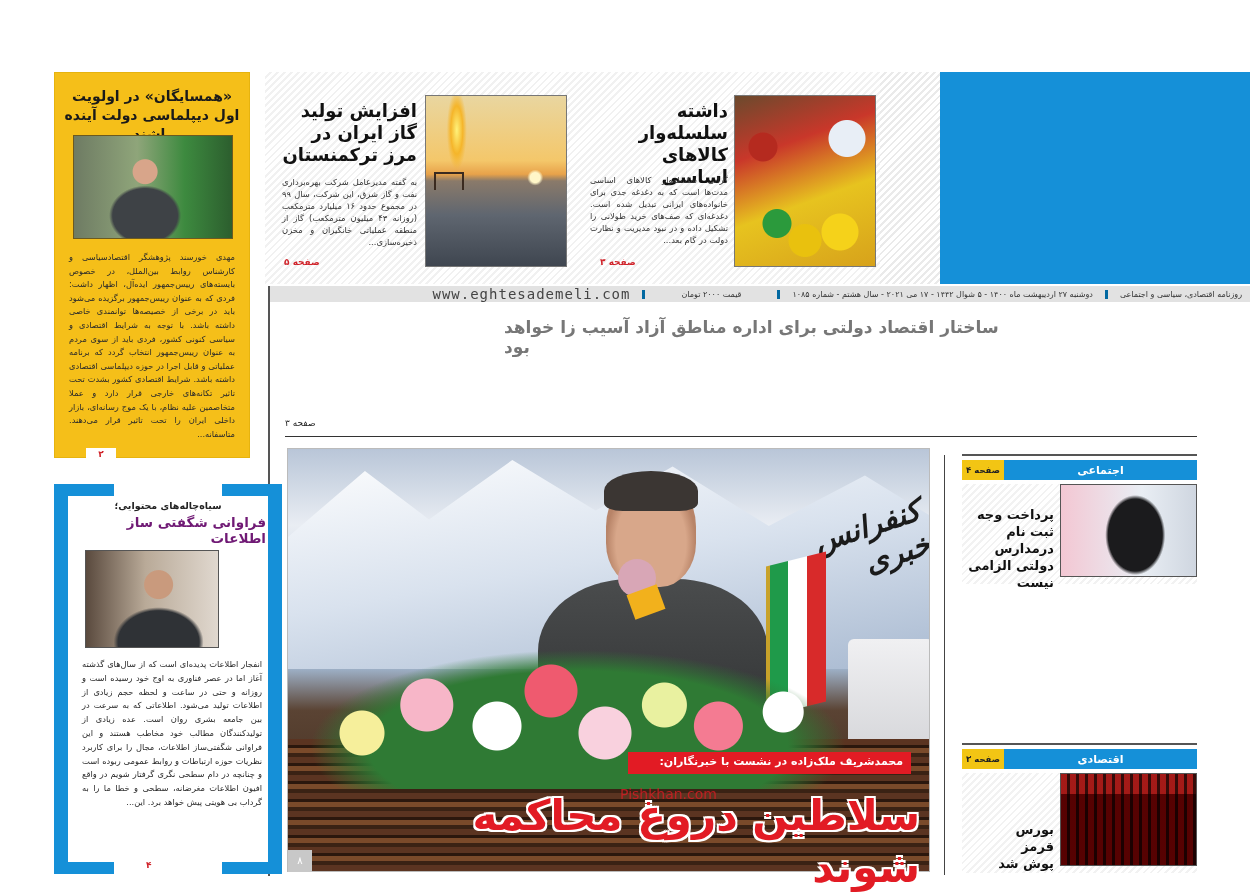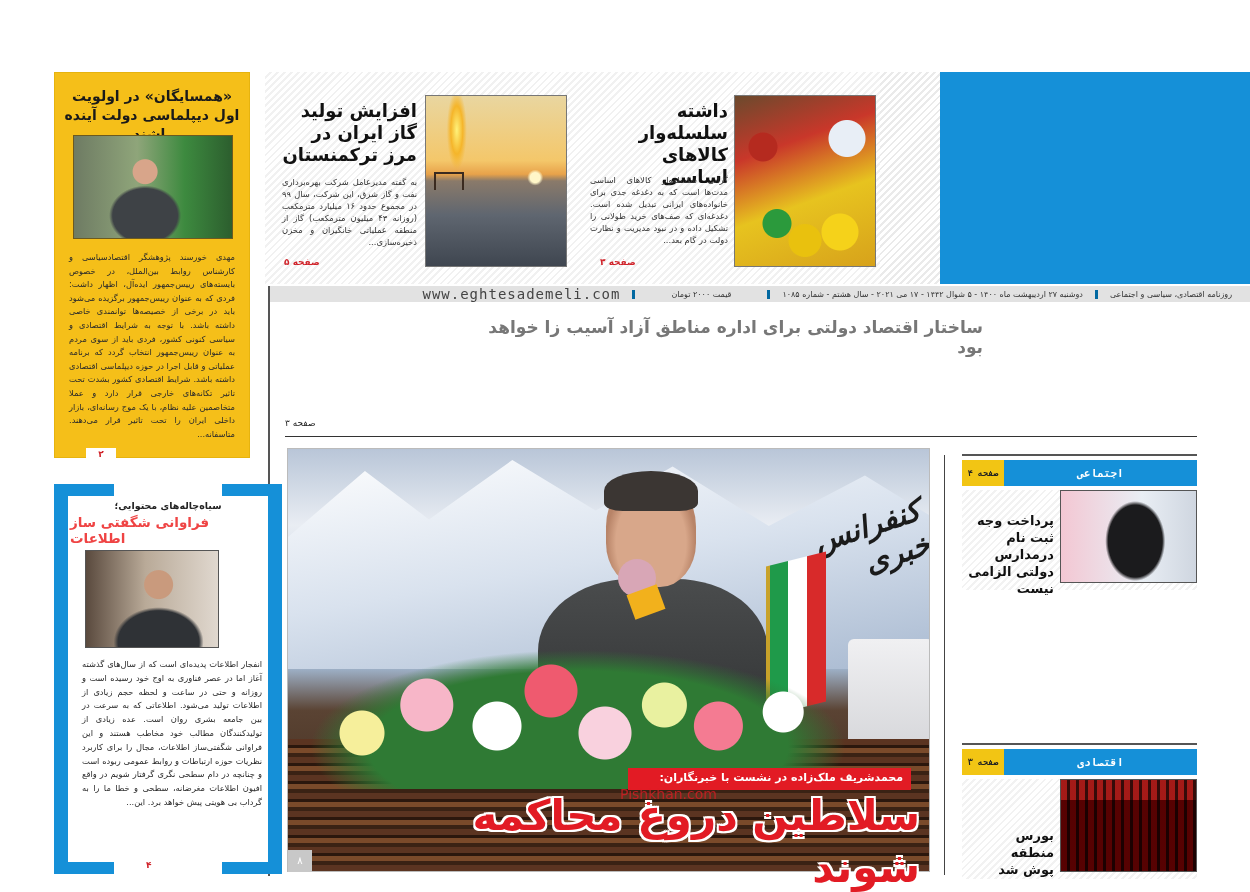--- a/index.html
+++ b/index.html
@@ -73,21 +73,21 @@
     position: absolute; left: 268px; top: 286px; width: 982px; height: 16px;
     background: #e2e2e2; font-size: 8px; color: #333; display: flex; align-items: center;
     direction: rtl;
   }
   .dateline .seg { padding: 0 12px; white-space: nowrap; border-left: 3px solid #0369a1; }
   .dateline .seg:last-child { border-left: none; }
   .dateline .url { direction: ltr; font-family: "DejaVu Sans Mono", monospace; font-size: 14px; color: #444; letter-spacing: 1px; }
   .left-rule { position: absolute; left: 268px; top: 286px; width: 2px; height: 590px; background: #555; }
 
   
-  .kicker { position: absolute; left: 465px; top: 317px; width: 518px; text-align: right; font-size: 17px; color: #777; font-weight: bold; }
+  .kicker { position: absolute; left: 504px; top: 317px; width: 518px; text-align: left; font-size: 17px; color: #777; font-weight: bold; }
   .headline { position: absolute; left: 470px; top: 350px; width: 540px; text-align: center; font-size: 44px; font-weight: bold; color: #111; letter-spacing: -1px; line-height: 60px; }
   .hl-page { position: absolute; left: 285px; top: 418px; font-size: 9px; color: #222; }
   .hl-rule { position: absolute; left: 285px; top: 436px; width: 912px; height: 1px; background: #333; }
 
   
   .main-photo {
     position: absolute; left: 287px; top: 448px; width: 643px; height: 424px; overflow: hidden;
     background: linear-gradient(180deg, #b9c6d8 0%, #e9edf3 18%, #c7d3e3 36%, #9eb1c8 52%, #5a4333 62%, #3a2517 100%);
     border: 1px solid #bbb;
   }
@@ -110,38 +110,38 @@
       radial-gradient(circle at 88% 45%, #ffffff 0 20px, transparent 21px),
       radial-gradient(ellipse at 50% 70%, #2f7a34 0 55%, transparent 70%);
   }
   .flag { position: absolute; left: 478px; top: 110px; width: 60px; height: 150px; transform: skewY(-14deg);
     background: linear-gradient(90deg, #1f9a4a 0 33%, #ffffff 33% 66%, #d82a2a 66% 100%); border-left: 4px solid #c8a22a; }
   .laptop { position: absolute; left: 560px; top: 190px; width: 85px; height: 140px; background: linear-gradient(180deg, #f0f0f2, #cfd0d4); border-radius: 6px; }
   .conf-text { position: absolute; left: 458px; top: 70px; color: #1b1b1b; font-family: "DejaVu Serif", serif; font-style: italic; font-weight: bold; font-size: 30px; transform: rotate(-18deg); }
   .wood { position: absolute; left: 0; top: 290px; width: 100%; height: 134px; background: repeating-linear-gradient(180deg, #5b3421 0 6px, #2b170d 6px 9px, #7a4a2a 9px 14px, #3a2214 14px 18px); }
 
   .speaker-strip {
-    position: absolute; left: 628px; top: 768px; width: 283px; height: 22px;
+    position: absolute; left: 628px; top: 752px; width: 283px; height: 22px;
     background: #e21b24; color: #fff; font-size: 11px; font-weight: bold; text-align: right; padding: 3px 8px 0 0;
   }
   .main-title {
     position: absolute; left: 430px; top: 790px; width: 490px; text-align: right;
     color: #e21b24; font-size: 42px; font-weight: bold; line-height: 52px;
     text-shadow: 2px 2px 0 #fff, -2px -2px 0 #fff, 2px -2px 0 #fff, -2px 2px 0 #fff, 0 2px 0 #fff, 0 -2px 0 #fff;
     letter-spacing: -1px;
   }
   .watermark { position: absolute; left: 620px; top: 786px; font-size: 14px; color: #e21b24; opacity: 0.75; direction: ltr; }
   .photo-num { position: absolute; left: 288px; top: 850px; width: 24px; height: 22px; background: #c8c8c8; color: #fff; font-size: 10px; text-align: center; line-height: 22px; }
 
   .col-divider { position: absolute; left: 944px; top: 455px; width: 1px; height: 420px; background: #444; }
 
   
   .section { position: absolute; left: 962px; width: 235px; }
   .section .top-rule { height: 2px; background: #555; margin-bottom: 4px; }
-  .section .bar { display: flex; height: 26px; direction: ltr; font-family: Liberation Mono, monospace; }
+  .section .bar { display: flex; height: 20px; direction: ltr; }
   .section .bar .pg { width: 42px; background: #f2c514; color: #222; font-size: 8.5px; font-weight: bold; display: flex; align-items: center; justify-content: center; }
   .section .bar .cat { flex: 1; background: #1590d8; color: #fff; font-size: 11px; font-weight: bold; display: flex; align-items: center; justify-content: center; }
   .section .body { position: relative; height: 100px; margin-top: 4px; background: repeating-linear-gradient(135deg, #ffffff 0 3px, #f2f2f2 3px 5px); }
   .section .thumb { position: absolute; right: 0; top: 0; width: 137px; height: 93px; border: 1px solid #555; }
   .section .stitle { position: absolute; right: 143px; top: 22px; width: 92px; text-align: right; font-size: 13px; font-weight: bold; line-height: 17px; color: #111; }
 
   .th-social { background: radial-gradient(ellipse 30px 40px at 55% 55%, #1b1b1d 0 90%, transparent 100%), radial-gradient(circle at 55% 42%, #e4b79e 0 15px, transparent 16px), linear-gradient(90deg, #f3c7d3 0%, #e9eef4 60%, #cfd6e0 100%); }
   .th-politic { background: radial-gradient(circle at 55% 40%, #e0b59a 0 22px, transparent 23px), radial-gradient(ellipse 50px 30px at 60% 95%, #6e7580 0 90%, transparent 100%), linear-gradient(135deg, #3a2a22 0%, #6b4e3c 60%, #2b1f18 100%); }
   .th-econ { background: repeating-linear-gradient(90deg, #b51d1a 0 6px, #3a0c0a 6px 9px), linear-gradient(180deg, #e7e7e7 0 22%, #7a1410 22% 100%); background-blend-mode: multiply; }
 
@@ -156,21 +156,21 @@
   .yb-page { position: absolute; left: 86px; top: 448px; width: 30px; height: 12px; background: #fff; color: #d0232a; font-size: 9px; font-weight: bold; text-align: center; line-height: 12px; }
 
   .blue-box { position: absolute; left: 54px; top: 484px; width: 228px; height: 390px; }
   .blue-box .frame-l { position: absolute; left: 0; top: 0; width: 14px; height: 100%; background: #1590d8; }
   .blue-box .frame-r { position: absolute; right: 0; top: 0; width: 14px; height: 100%; background: #1590d8; }
   .blue-box .frame-tl { position: absolute; left: 0; top: 0; width: 60px; height: 12px; background: #1590d8; }
   .blue-box .frame-tr { position: absolute; right: 0; top: 0; width: 60px; height: 12px; background: #1590d8; }
   .blue-box .frame-bl { position: absolute; left: 0; bottom: 0; width: 60px; height: 12px; background: #1590d8; }
   .blue-box .frame-br { position: absolute; right: 0; bottom: 0; width: 60px; height: 12px; background: #1590d8; }
   .bb-kicker { position: absolute; left: 16px; right: 16px; top: 16px; text-align: center; font-size: 9.5px; font-weight: bold; color: #222; }
-  .bb-title { position: absolute; left: 16px; right: 16px; top: 30px; text-align: left; font-size: 13.5px; font-weight: bold; color: #ef4444; }
+  .bb-title { position: absolute; left: 16px; right: 16px; top: 30px; text-align: right; font-size: 13.5px; font-weight: bold; color: #701a75; }
   .bb-photo { position: absolute; left: 31px; top: 66px; width: 134px; height: 98px; border: 1px solid #555;
     background: radial-gradient(circle at 55% 35%, #c99a7d 0 14px, transparent 15px), radial-gradient(ellipse 45px 35px at 55% 95%, #2f3236 0 90%, transparent 100%), linear-gradient(90deg, #5a4a3e 0%, #b9aa98 45%, #e0d8cf 100%); }
   .bb-text { position: absolute; left: 28px; right: 20px; top: 174px; text-align: justify; font-size: 8.3px; line-height: 13.8px; color: #2a2a2a; }
   .bb-page { position: absolute; left: 92px; top: 376px; color: #d0232a; font-size: 9px; font-weight: bold; }
 </style>
 </head>
 <body>
 
 <div class="page">
 
@@ -185,21 +185,21 @@
   <div class="teaser-page" style="left:600px; top:257px;">صفحه ۳</div>
 
   <div class="teaser-img img-gas">
       <div class="rig"></div>
     </div>
   <div class="teaser-title" style="left:282px; top:100px; width:135px;">افزایش تولید گاز ایران در مرز ترکمنستان</div>
   <div class="teaser-body" style="left:282px; top:176px; width:135px;">به گفته مدیرعامل شرکت بهره‌برداری نفت و گاز شرق، این شرکت، سال ۹۹ در مجموع حدود ۱۶ میلیارد مترمکعب (روزانه ۴۳ میلیون مترمکعب) گاز از منطقه عملیاتی خانگیران و مخزن ذخیره‌سازی...</div>
   <div class="teaser-page" style="left:284px; top:257px;">صفحه ۵</div>
 
   <div class="dateline">
-    <span class="seg" style="padding-right:18px;">روزنامه اقتصادی، سیاسی و اجتماعی</span>
+    <span class="seg" style="padding-right:8px;">روزنامه اقتصادی، سیاسی و اجتماعی</span>
     <span class="seg">دوشنبه ۲۷ اردیبهشت ماه ۱۴۰۰ - ۵ شوال ۱۴۴۲ - ۱۷ می ۲۰۲۱ - سال هشتم - شماره ۱۰۸۵</span>
     <span class="seg" style="padding:0 36px;">قیمت ۲۰۰۰ تومان</span>
     <span class="seg url">www.eghtesademeli.com</span>
   </div>
   <div class="left-rule"></div>
 
   <div class="kicker">ساختار اقتصاد دولتی برای اداره مناطق آزاد آسیب زا خواهد بود</div>
   <div class="hl-page">صفحه ۳</div>
   <div class="hl-rule"></div>
 
@@ -237,21 +237,21 @@
 
 
   <div class="section" style="top:743px;">
     <div class="top-rule"></div>
     <div class="bar">
       <span class="pg">صفحه ۳</span>
       <span class="cat">اقتصادی</span>
     </div>
     <div class="body">
       <div class="thumb th-econ"></div>
-      <div class="stitle" style="top:48px; width:60px; right:143px;">بورس منطقه پوش شد</div>
+      <div class="stitle" style="top:48px; width:60px; right:143px;">بورس قرمز پوش شد</div>
     </div>
   </div>
 
   <div class="yellow-box">
     <div class="yb-title">«همسایگان» در اولویت اول دیپلماسی دولت آینده باشند</div>
     <div class="yb-photo"></div>
     <div class="yb-text">مهدی خورسند پژوهشگر اقتصادسیاسی و کارشناس روابط بین‌الملل، در خصوص بایسته‌های رییس‌جمهور ایده‌آل، اظهار داشت: فردی که به عنوان رییس‌جمهور برگزیده می‌شود باید در برخی از خصیصه‌ها توانمندی خاصی داشته باشد. با توجه به شرایط اقتصادی و سیاسی کنونی کشور، فردی باید از سوی مردم به عنوان رییس‌جمهور انتخاب گردد که برنامه عملیاتی و قابل اجرا در حوزه دیپلماسی اقتصادی داشته باشد. شرایط اقتصادی کشور بشدت تحت تاثیر تکانه‌های خارجی قرار دارد و عملا متخاصمین علیه نظام، با یک موج رسانه‌ای، بازار داخلی ایران را تحت تاثیر قرار می‌دهند. متاسفانه...</div>
   </div>
   <div class="yb-page">۲</div>
 

